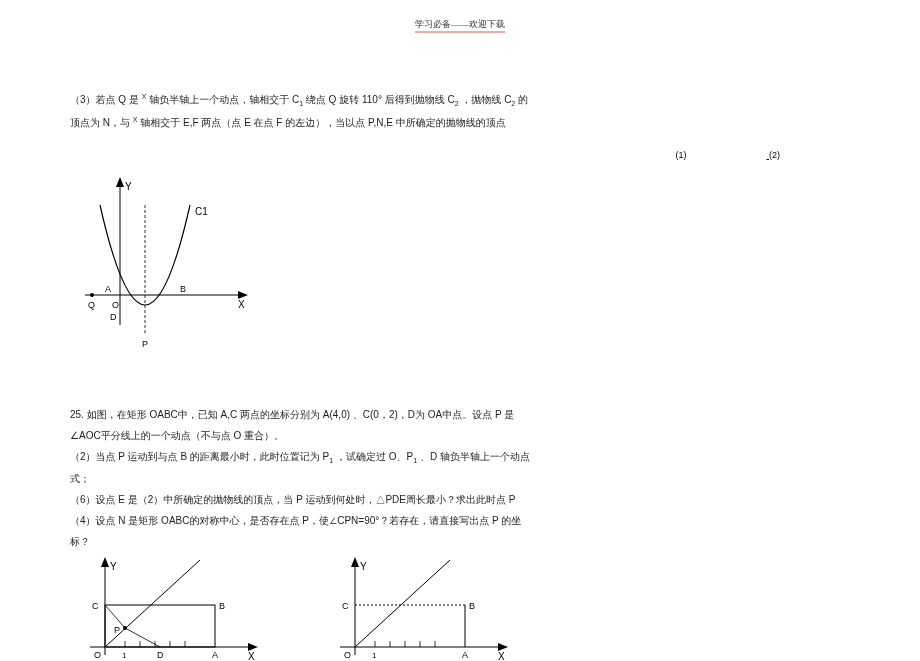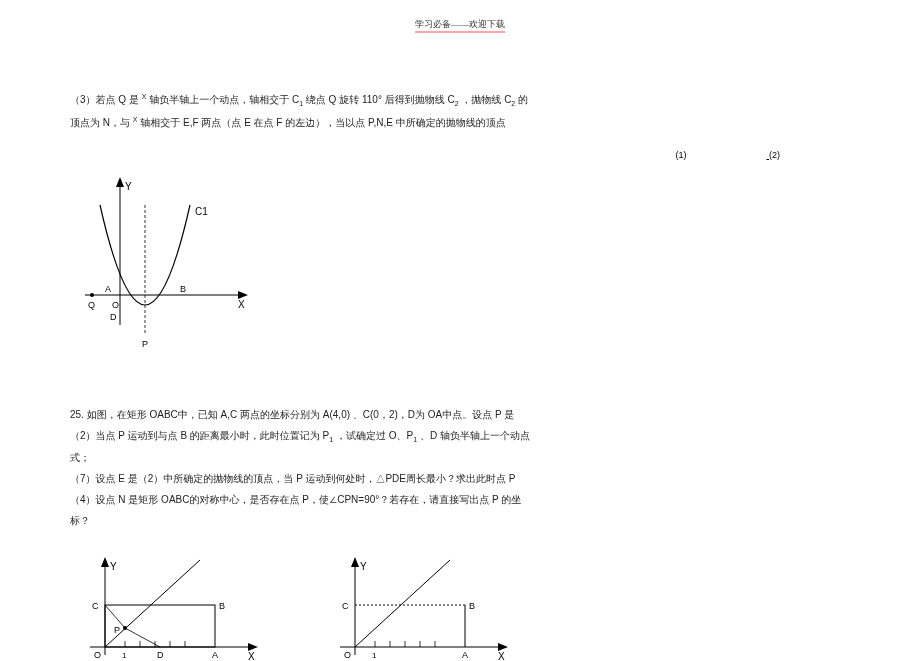--- a/index.html
+++ b/index.html
@@ -124,27 +124,28 @@
     <text x="25" y="117" font-size="9">A</text>
     <text x="32" y="133" font-size="9">O</text>
     <text x="100" y="117" font-size="9">B</text>
     <text x="30" y="145" font-size="9">D</text>
     <text x="62" y="172" font-size="9">P</text>
   </svg>
 </div>
 
 <div class="section2">
   <p class="para">25. 如图，在矩形 OABC中，已知 A,C 两点的坐标分别为 A(4,0) 、C(0，2)，D为 OA中点。设点 P 是</p>
+  <p class="para">∠AOC平分线上的一个动点（不与点 O 重合）。</p>
   <p class="para">
     <span>（2）当点 P 运动到与点 B 的距离最小时，此时位置记为 P</span><span class="sub">1</span>
     <span>，试确定过 O、P</span><span class="sub">1</span>
     <span>、D 轴负半轴上一个动点</span>
   </p>
   <p class="para">式；</p>
-  <p class="para">（7）设点 E 是（2）中所确定的抛物线的顶点，当 P 运动到何处时，△PDE周长最小？求出此时点 P</p>
+  <p class="para">（6）设点 E 是（2）中所确定的抛物线的顶点，当 P 运动到何处时，△PDE周长最小？求出此时点 P</p>
   <p class="para">（4）设点 N 是矩形 OABC的对称中心，是否存在点 P，使∠CPN=90°？若存在，请直接写出点 P 的坐</p>
   <p class="para">标？</p>
 </div>
 
 <div class="diagram-row">
   <div class="diagram2">
     <svg width="190" height="110" viewBox="0 0 190 110">
       <line x1="25" y1="5" x2="25" y2="100" stroke="#000" stroke-width="1"></line>
       <polygon points="25,2 21,12 29,12" fill="#000"></polygon>
       <line x1="10" y1="92" x2="175" y2="92" stroke="#000" stroke-width="1"></line>

